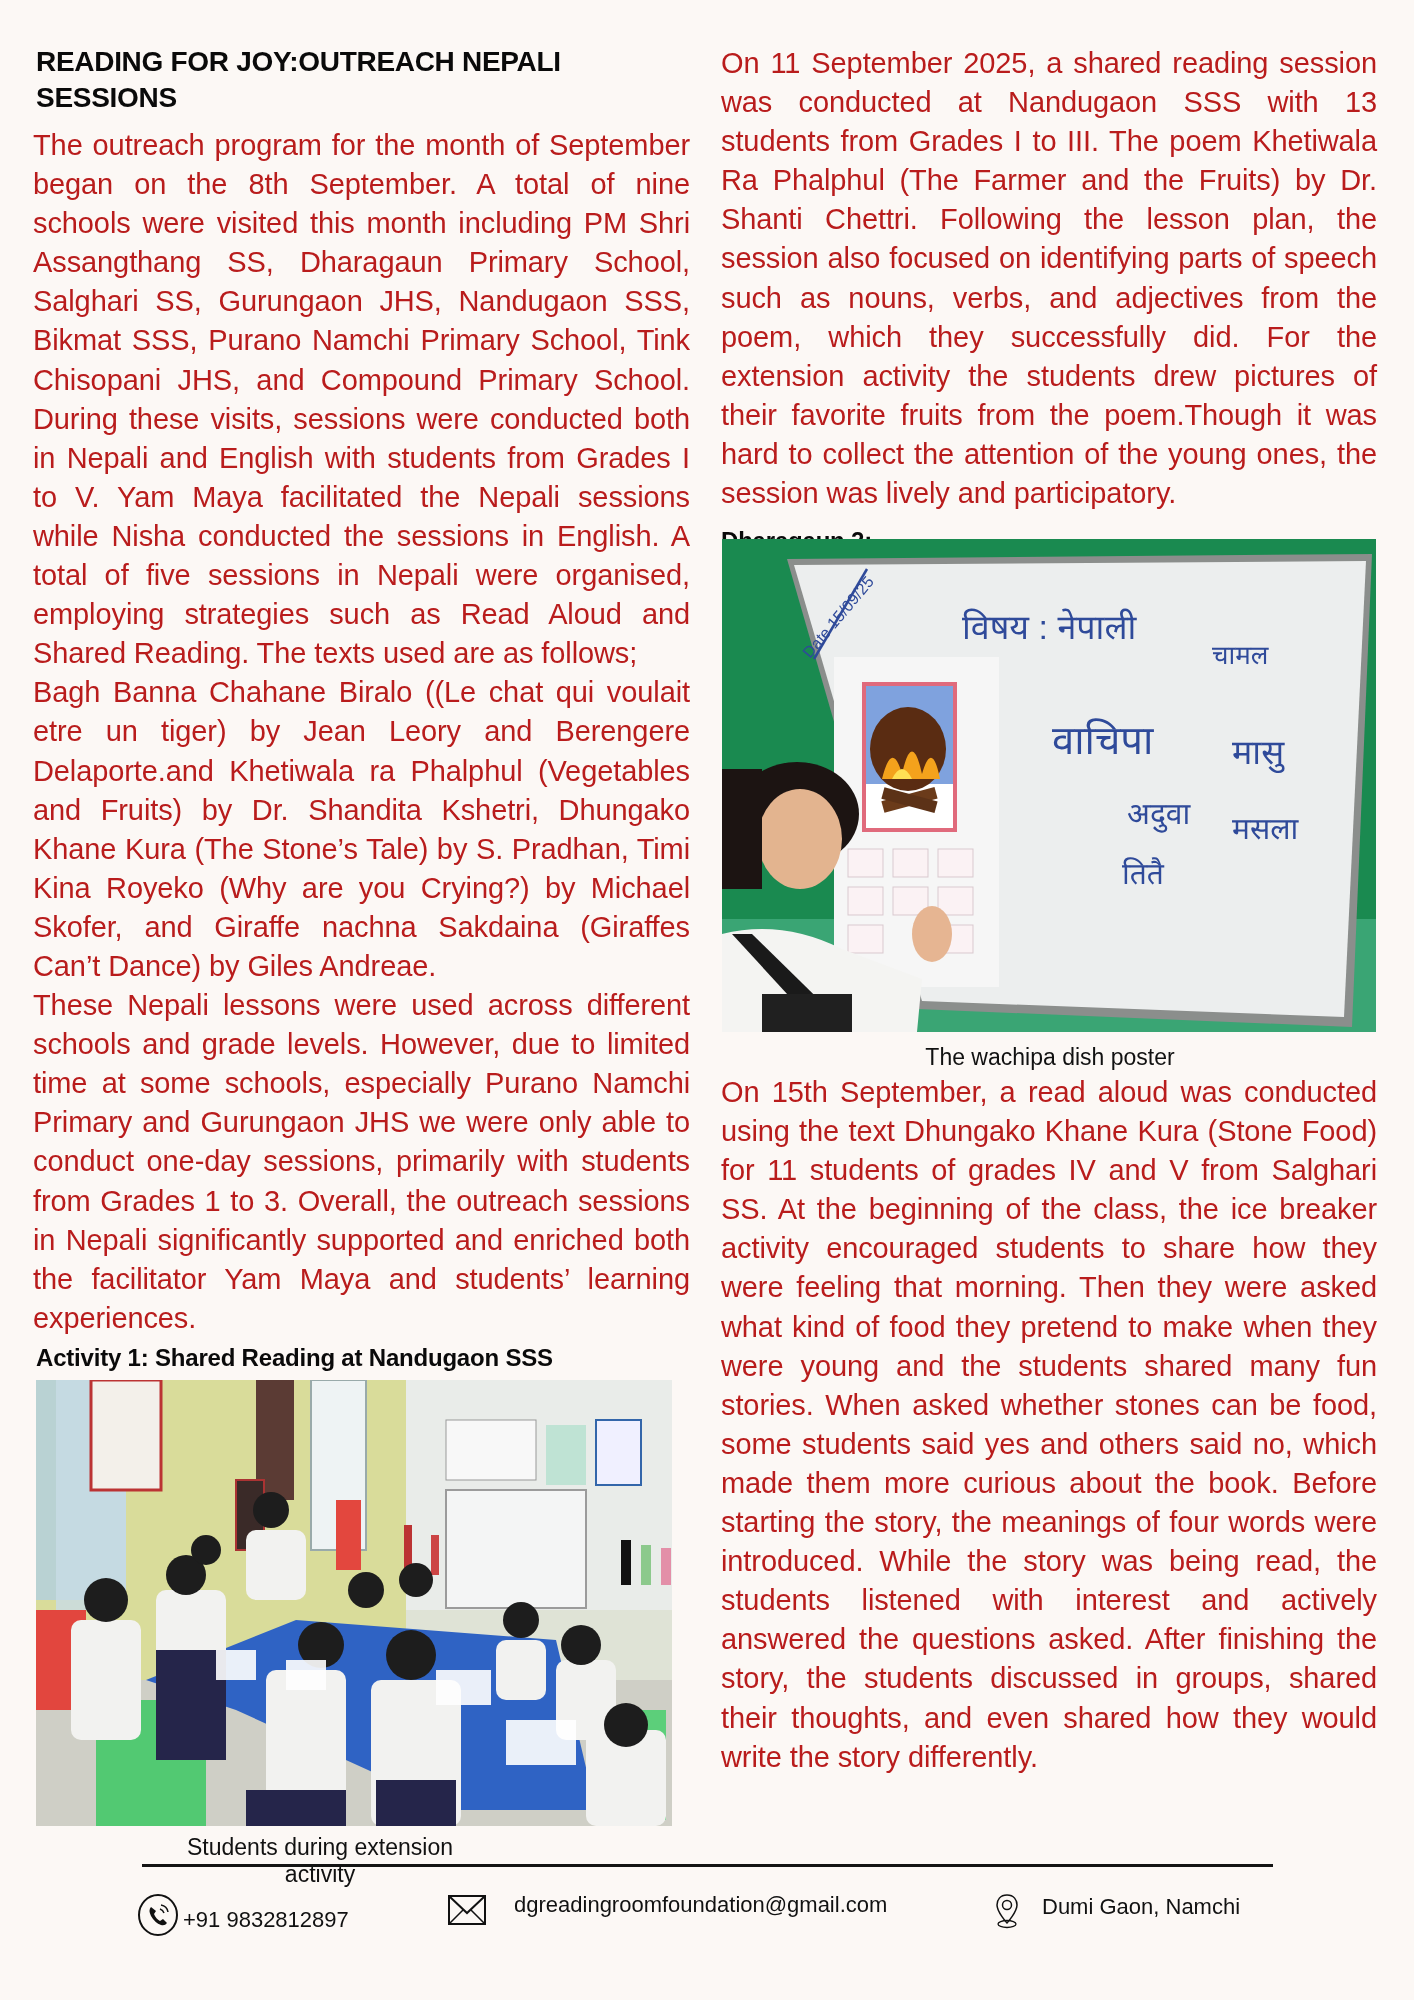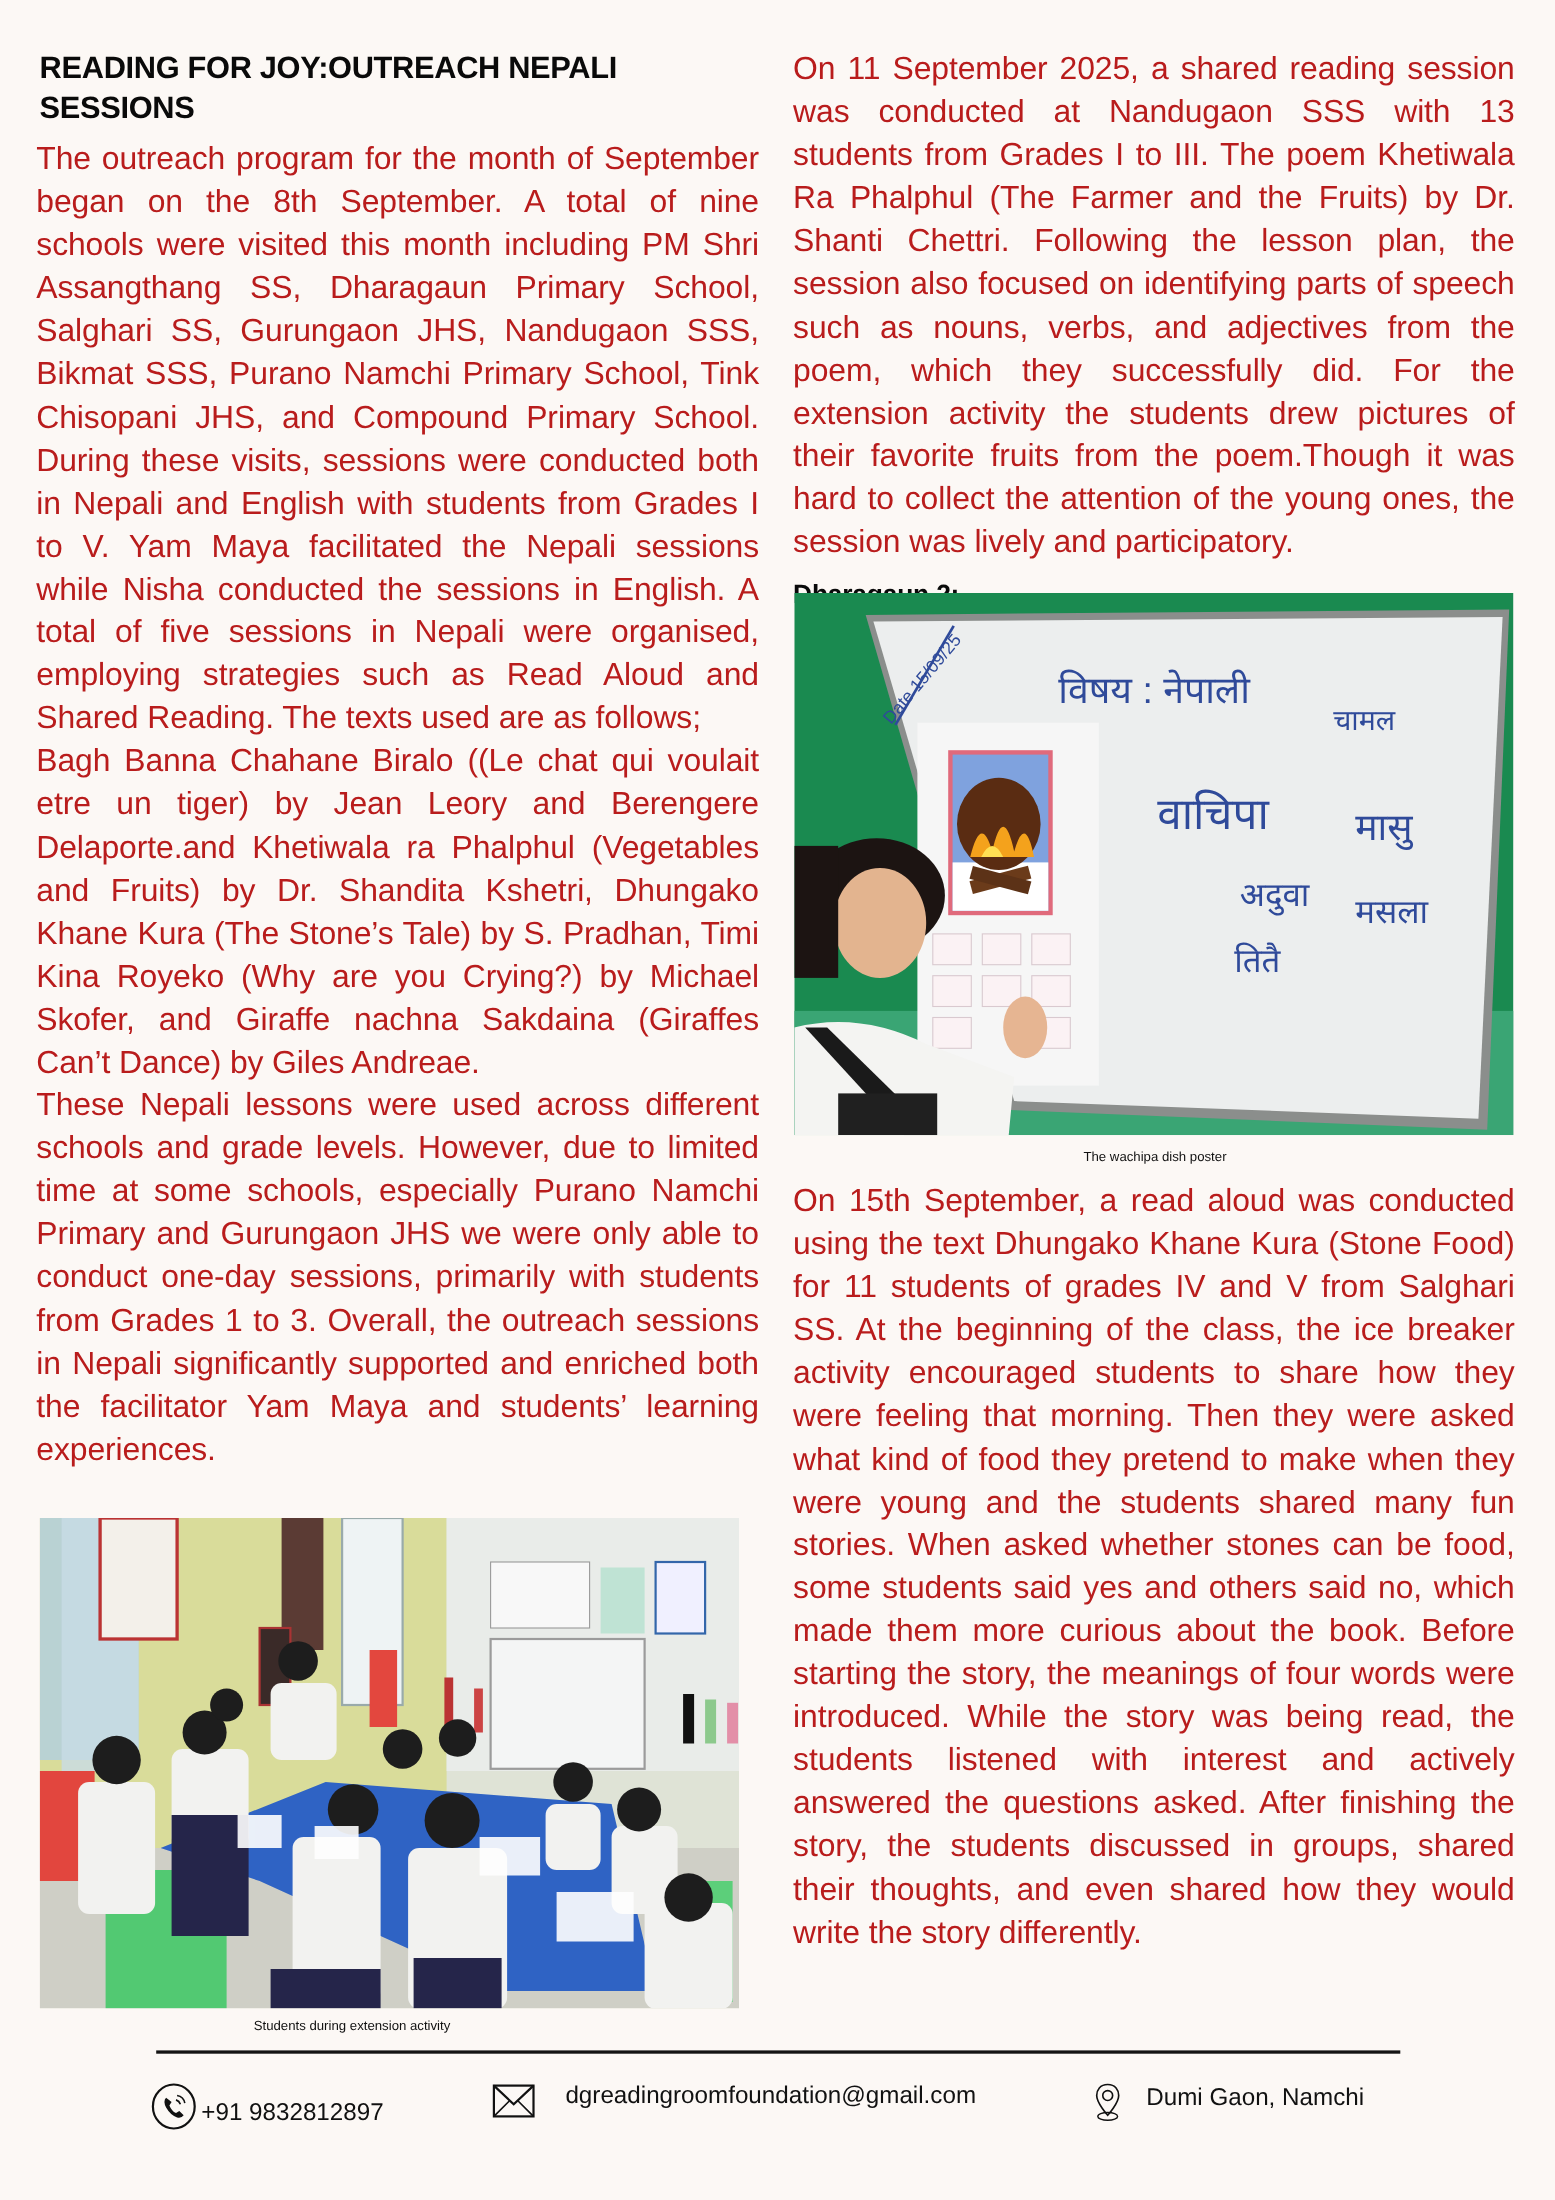--- a/index.html
+++ b/index.html
@@ -15,21 +15,21 @@
 
   .para {
     font-size: 29px;
     line-height: 39.1px;
     text-align: justify;
     color: #b91c1c;
     letter-spacing: -0.1px;
   }
 
   .figure { position: absolute; overflow: hidden; }
-  .caption { position: absolute; font-size: 12px; color: #111; text-align: center; }
+  .caption { position: absolute; font-size: 23px; color: #111; text-align: center; }
 
   
   #photo-classroom {
     left: 36px; top: 1380px; width: 636px; height: 446px;
     background:
       linear-gradient(180deg, rgba(0,0,0,0) 0%, rgba(0,0,0,0) 100%);
   }
   #photo-classroom svg, #photo-wachipa svg { width: 100%; height: 100%; display: block; }
 
   
@@ -45,20 +45,21 @@
   .icon-box { display: inline-flex; align-items: center; justify-content: center; }
 </style>
 </head>
 <body>
 
 <div class="col" id="col-left">
   <h1 class="heading" style="margin-left:3px;">READING FOR JOY:OUTREACH NEPALI SESSIONS</h1>
   <p class="para" style="margin-top:10px;">The outreach program for the month of September began on the 8th September. A total of nine schools were visited this month including PM Shri Assangthang SS, Dharagaun Primary School, Salghari SS, Gurungaon JHS, Nandugaon SSS, Bikmat SSS, Purano Namchi Primary School, Tink Chisopani JHS, and Compound Primary School. During these visits, sessions were conducted both in Nepali and English with students from Grades I to V. Yam Maya facilitated the Nepali sessions while Nisha conducted the sessions in English. A total of five sessions in Nepali were organised, employing strategies such as Read Aloud and Shared Reading. The texts used are as follows;</p>
   <p class="para">Bagh Banna Chahane Biralo ((Le chat qui voulait etre un tiger) by Jean Leory and Berengere Delaporte.and Khetiwala ra Phalphul (Vegetables and Fruits) by Dr. Shandita Kshetri, Dhungako Khane Kura (The Stone’s Tale) by S. Pradhan, Timi Kina Royeko (Why are you Crying?) by Michael Skofer, and Giraffe nachna Sakdaina (Giraffes Can’t Dance) by Giles Andreae.</p>
   <p class="para">These Nepali lessons were used across different schools and grade levels. However, due to limited time at some schools, especially Purano Namchi Primary and Gurungaon JHS we were only able to conduct one-day sessions, primarily with students from Grades 1 to 3. Overall, the outreach sessions in Nepali significantly supported and enriched both the facilitator Yam Maya and students’ learning experiences.</p>
+  <h3 class="activity-heading" style="margin-top:4px; margin-left:3px;">Activity 1: Shared Reading at Nandugaon SSS</h3>
 </div>
 
 <div class="figure" id="photo-classroom">
   <svg viewBox="0 0 636 446" preserveAspectRatio="none">
     <rect x="0" y="0" width="636" height="446" fill="#dfe3d6"></rect>
 
     <rect x="0" y="0" width="370" height="300" fill="#d9dc9a"></rect>
     <rect x="370" y="0" width="266" height="230" fill="#e9ece9"></rect>
 
     <rect x="0" y="0" width="90" height="220" fill="#b9d2d3"></rect>

